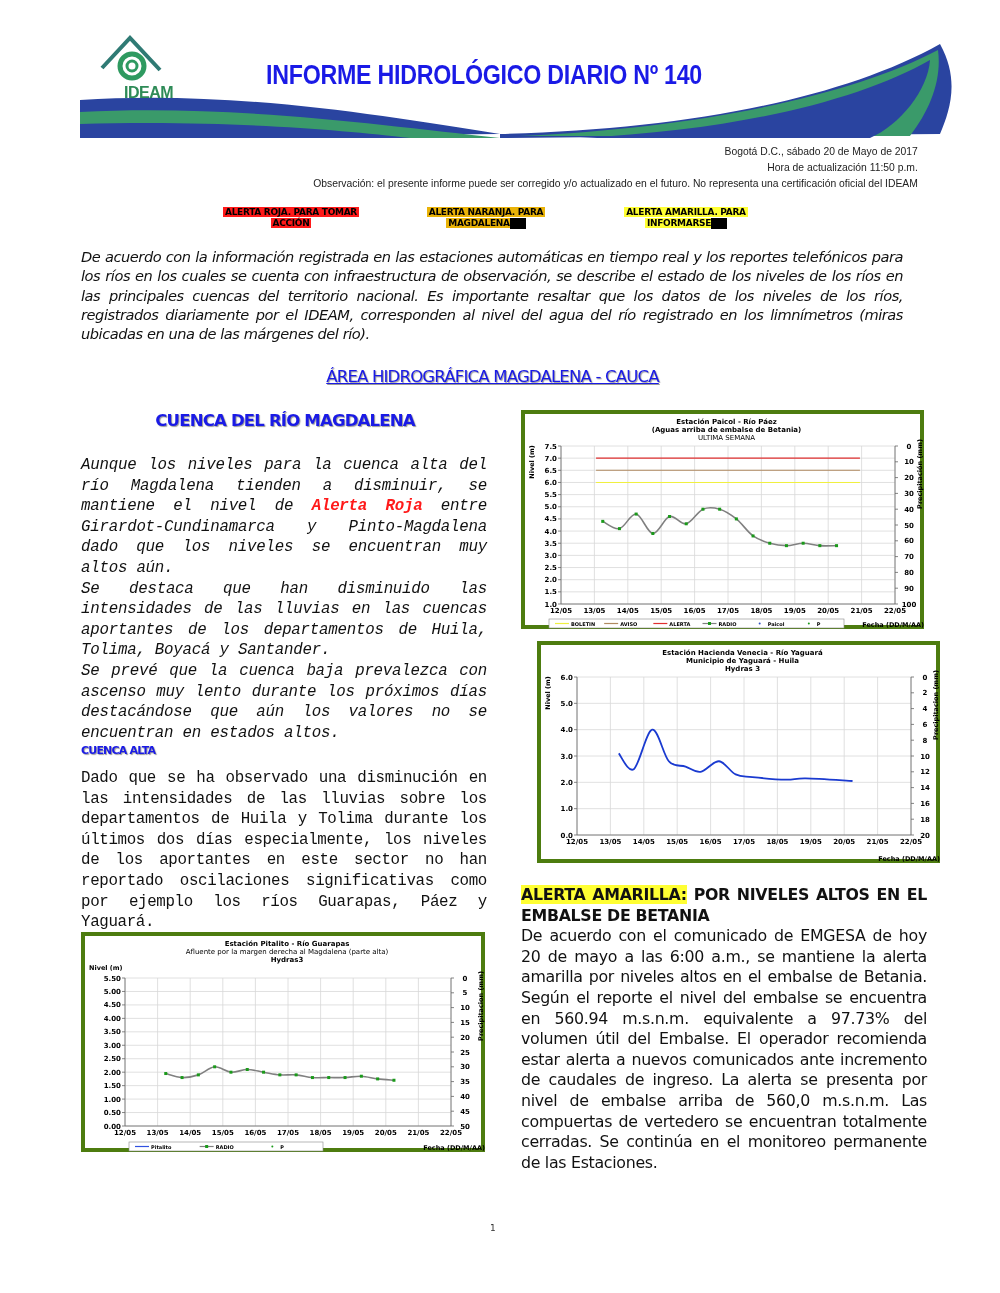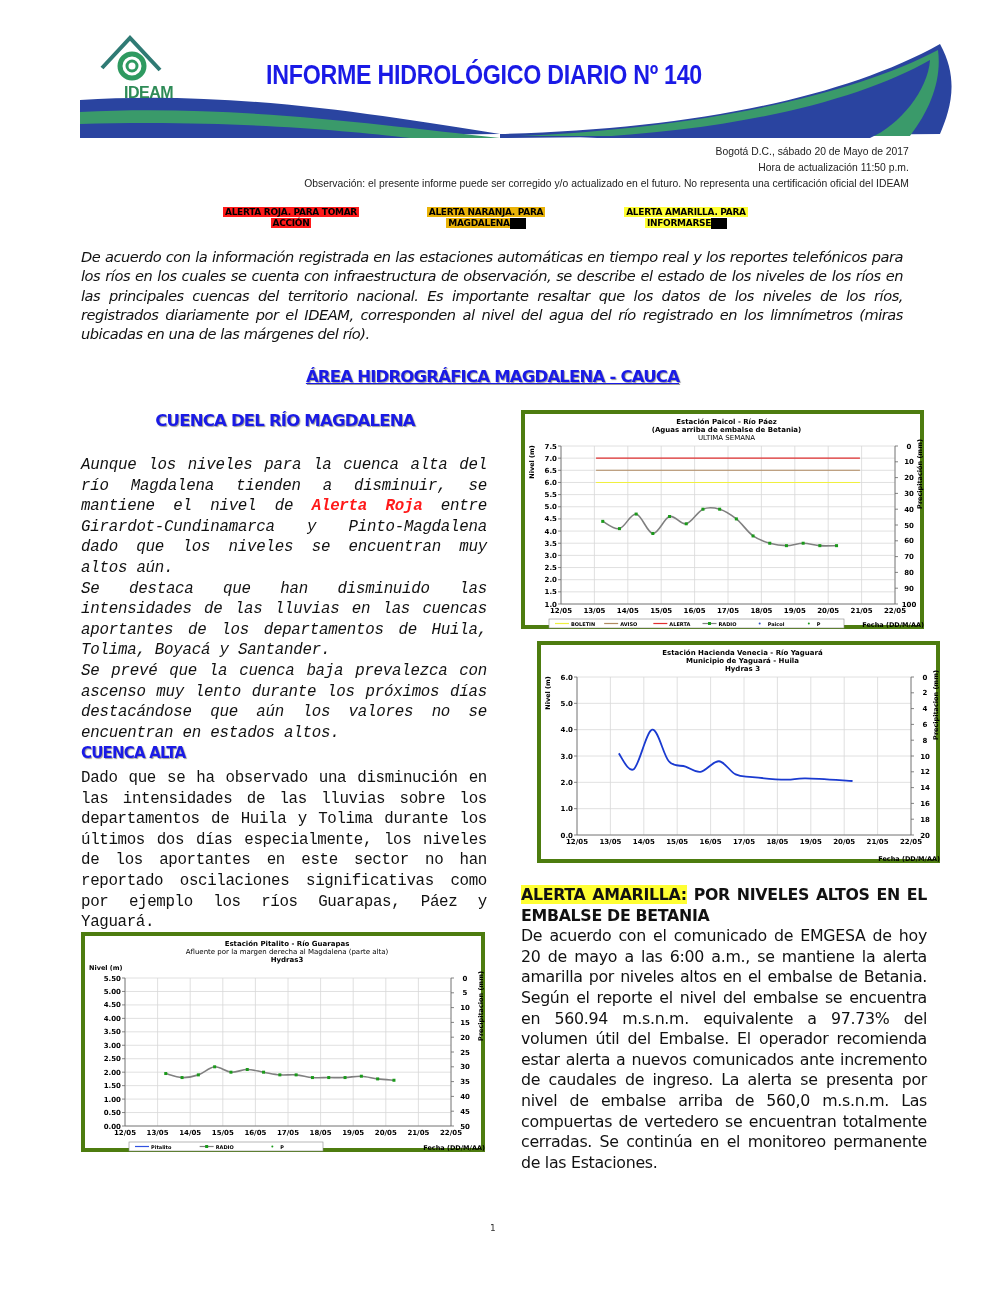--- a/index.html
+++ b/index.html
@@ -5,42 +5,42 @@
   * { box-sizing: border-box; margin: 0; padding: 0; }
   html, body { width: 1000px; height: 1293px; background: #fff; overflow: hidden; }
   body { position: relative; font-family: "DejaVu Sans", sans-serif; color: #111; }
 
   .header { position: absolute; left: 80px; top: 30px; width: 900px; height: 108px; overflow: hidden; }
   .header svg { position: absolute; left: 0; top: 0; }
   .logo { position: absolute; left: 20px; top: 4px; width: 100px; height: 80px; }
   .logo-text { position: absolute; left: 44px; top: 54px; font-family: "Liberation Sans", sans-serif; font-weight: bold; font-size: 16px; color: #2e8b57; letter-spacing: -0.5px; }
   .title { position: absolute; left: 186px; top: 30px; font-family: "Liberation Sans", sans-serif; font-weight: bold; font-size: 27px; color: #1a1ae6; transform: scaleX(0.86); transform-origin: left center; white-space: nowrap; letter-spacing: -0.3px; }
 
-  .meta { position: absolute; right: 91px; top: 143px; text-align: right; font-family: "Liberation Sans", sans-serif; font-size: 11.5px; color: #222; line-height: 16px; }
+  .meta { position: absolute; right: 82px; top: 143px; text-align: right; font-family: "Liberation Sans", sans-serif; font-size: 11.5px; color: #222; line-height: 16px; }
   .meta div { white-space: nowrap; transform: scaleX(0.9); transform-origin: right center; }
 
   .alert-legend { position: absolute; top: 207px; font-family: "DejaVu Sans", sans-serif; font-weight: bold; font-size: 9px; line-height: 11px; text-align: center; color: #000; letter-spacing: -0.3px; }
   .alert-legend span { padding: 0 2px; }
   .al-red { left: 218px; width: 146px; }
   .al-red span { background: #ff1a1a; }
   .al-orange { left: 422px; width: 128px; }
   .al-orange span { background: #eab308; }
   .al-yellow { left: 620px; width: 132px; }
   .al-yellow span { background: #ffff33; }
   .blk { display: inline-block; width: 16px; height: 11px; background: #000; vertical-align: bottom; margin-left: -2px; }
 
   .intro { position: absolute; left: 81px; top: 247px; width: 822px; font-family: "DejaVu Sans", sans-serif; font-style: italic; font-size: 14.6px; line-height: 19.3px; text-align: justify; color: #111; letter-spacing: -0.45px; }
 
-  .area-title { position: absolute; left: 0; width: 985px; top: 367px; text-align: center; font-family: "DejaVu Sans", sans-serif; font-weight: bold; font-size: 16.5px; color: #1a1ae6; text-decoration: underline; text-shadow: 1px 1px 1px #999; letter-spacing: -0.8px; }
+  .area-title { position: absolute; left: 0; width: 985px; top: 367px; text-align: center; font-family: "DejaVu Sans", sans-serif; font-weight: normal; font-size: 16.5px; color: #1a1ae6; text-decoration: underline; text-shadow: 1px 1px 1px #999; letter-spacing: -0.8px; }
 
   .h-cuenca { position: absolute; left: 80px; width: 410px; top: 411px; text-align: center; font-weight: bold; font-size: 16.5px; color: #1a1ae6; text-shadow: 1px 1px 1px #999; letter-spacing: -0.8px; }
   .para-left { position: absolute; left: 81px; width: 406px; font-size: 15.8px; line-height: 20.6px; text-align: justify; color: #111; font-family: Liberation Mono, monospace; }
   .p1 { top: 455px; font-style: italic; letter-spacing: -0.25px; }
   .alerta-roja { color: #ff1a1a; font-weight: bold; }
-  .h-alta { position: absolute; left: 81px; top: 744px; font-weight: bold; font-size: 15px; color: #1a1ae6; text-shadow: 1px 1px 1px #999; letter-spacing: -0.8px; }
+  .h-alta { position: absolute; left: 81px; top: 744px; font-weight: bold; font-size: 11px; color: #1a1ae6; text-shadow: 1px 1px 1px #999; letter-spacing: -0.8px; }
   .p2 { top: 768px; letter-spacing: -0.35px; }
 
   .right-para { position: absolute; left: 521px; width: 406px; top: 885px; font-size: 15.8px; line-height: 20.6px; text-align: justify; color: #111; letter-spacing: -0.3px; }
   .right-para .hl { background: #ffff33; font-weight: bold; }
   .right-para .bold { font-weight: bold; }
 
   .chart { position: absolute; border: 4px solid #4d7c0f; background: #fff; }
   .chart svg { display: block; }
   .page-num { position: absolute; left: 490px; top: 1223px; font-size: 9px; color: #333; }
 </style>

